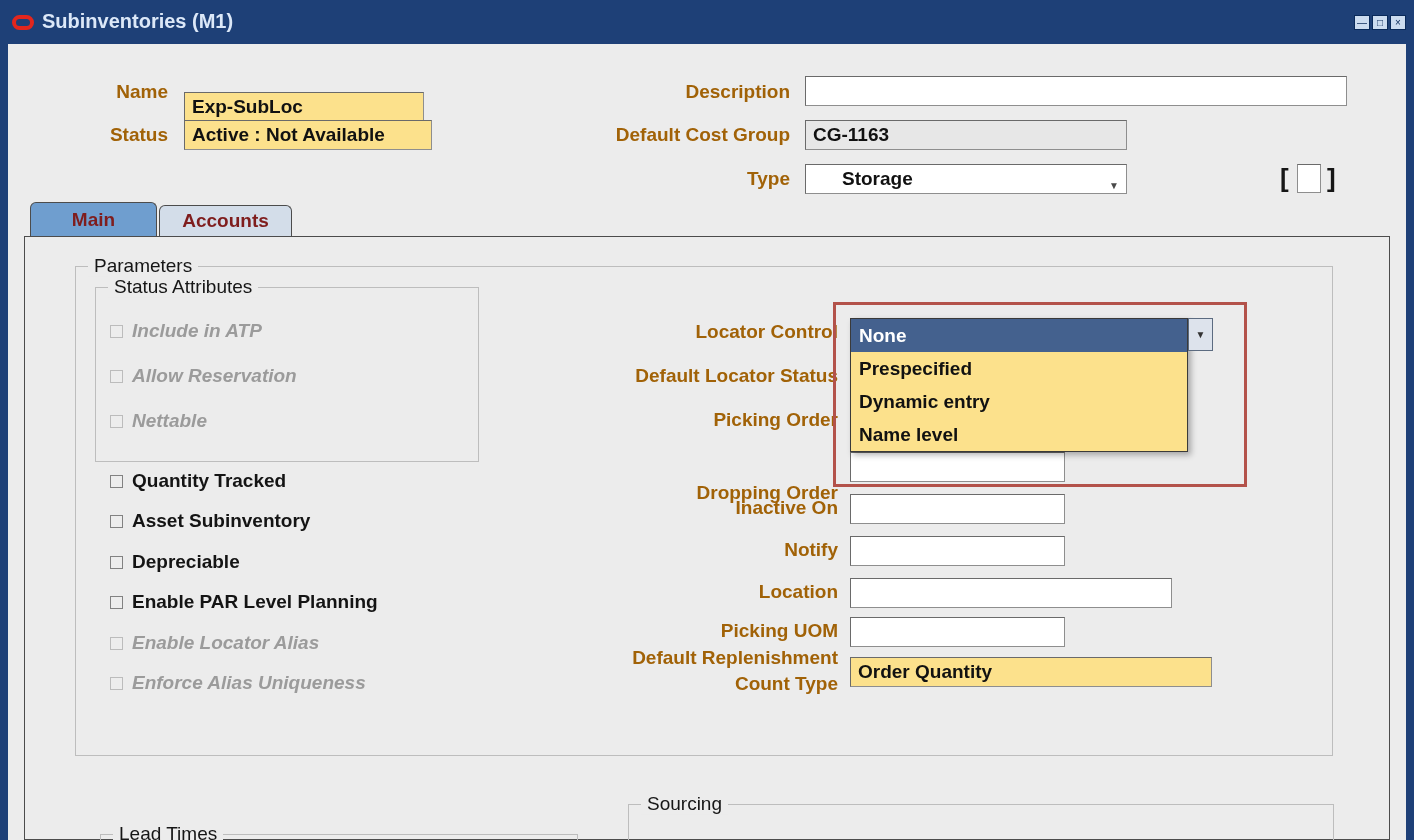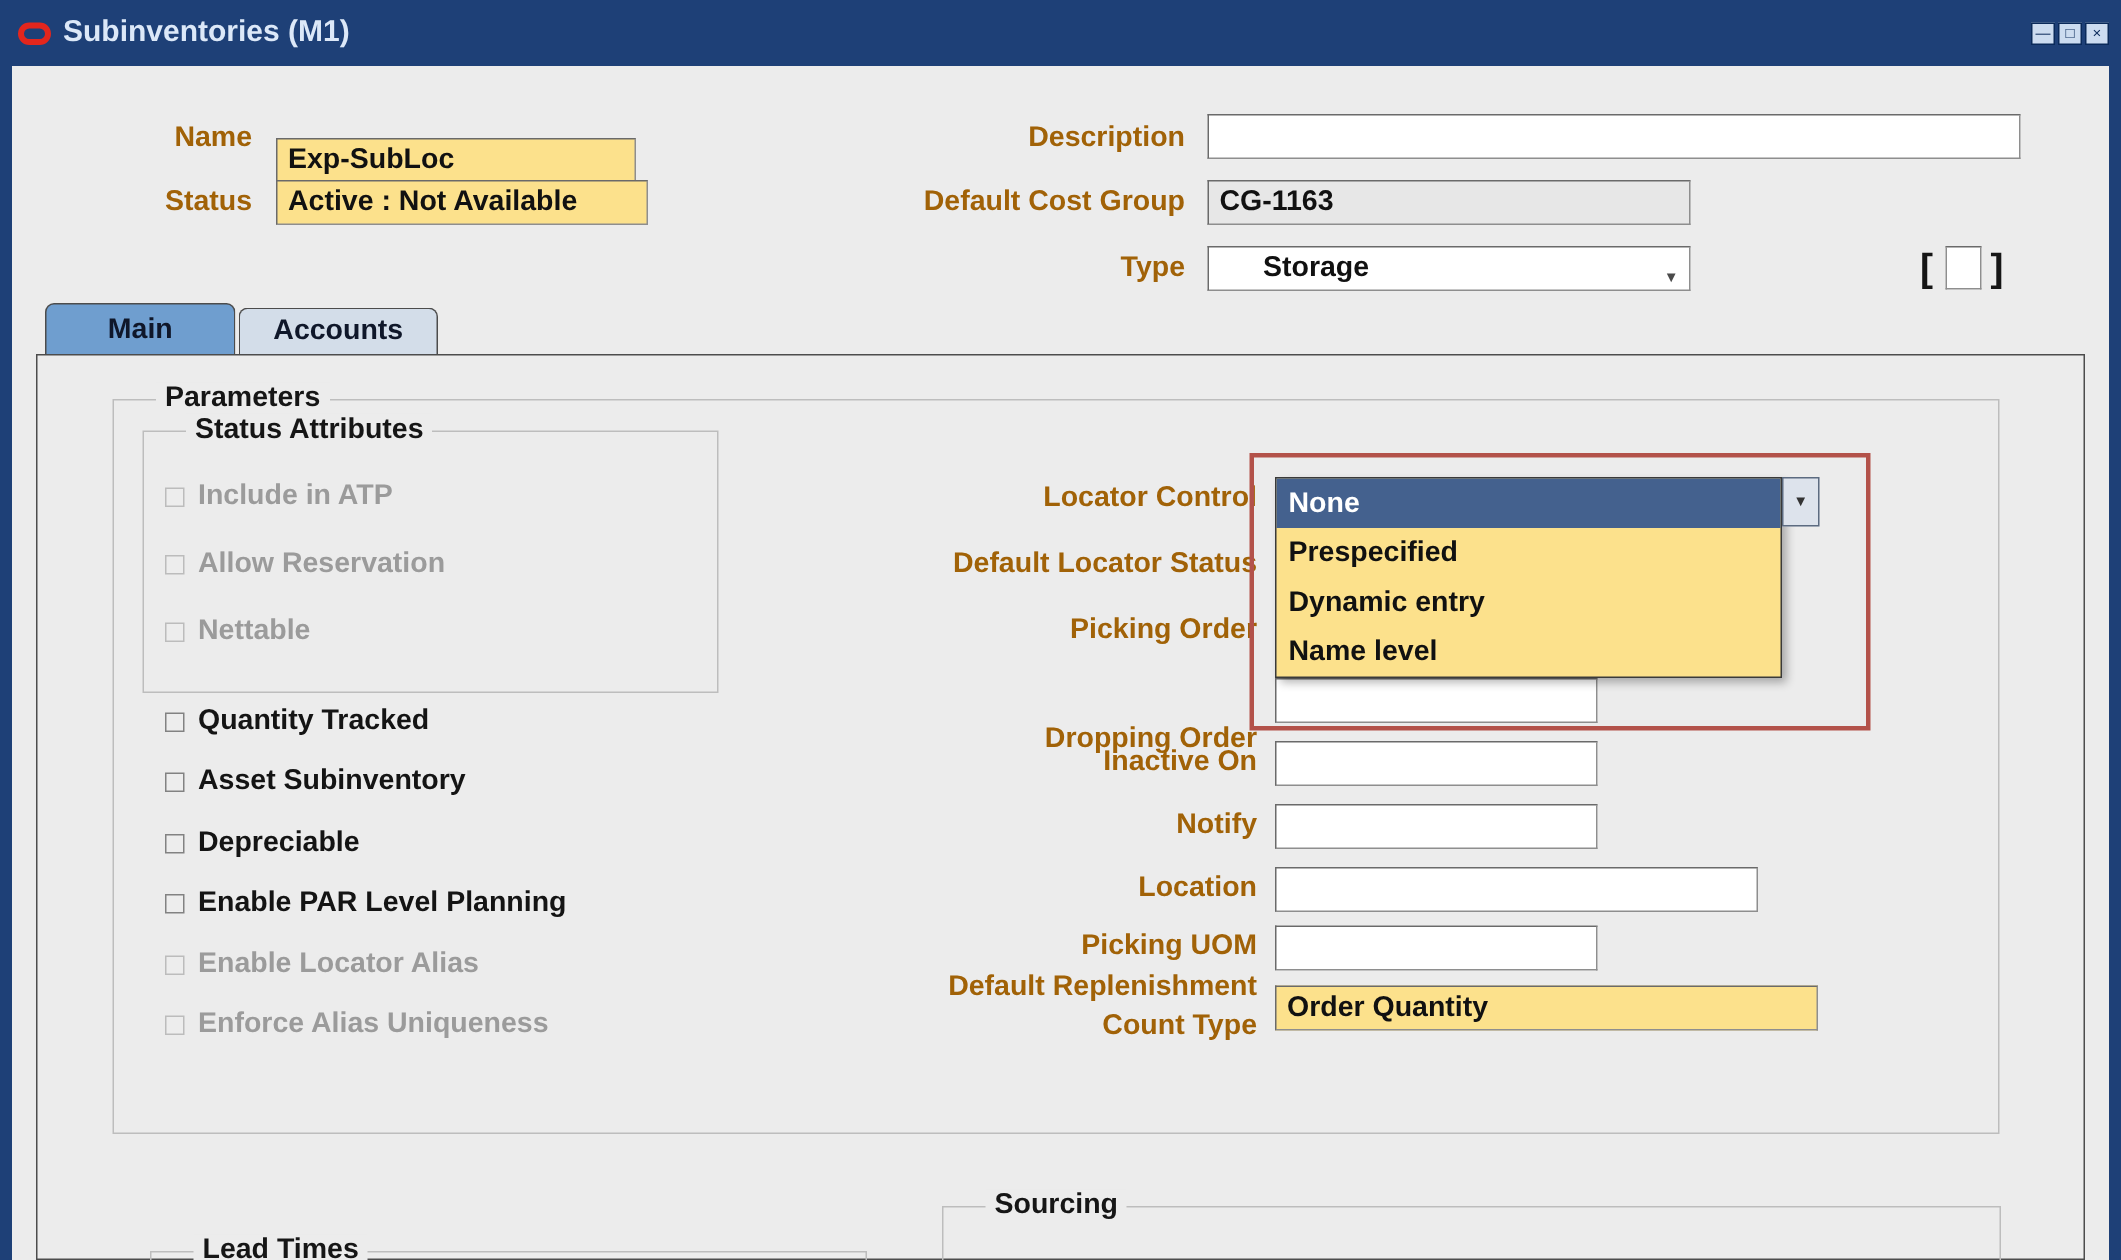--- a/index.html
+++ b/index.html
@@ -24,34 +24,34 @@
          border-left-color:#6a6a6a; font-size:19px; font-weight:600; color:#111; padding:2px 7px; line-height:24px; }
   .fld.req { background:#fce18c; }
   .fld.ro  { background:#e7e7e7; }
   .fld .drop-arrow { position:absolute; right:7px; top:9px; font-size:10px; color:#4a4a4a; }
 
   .bracket { position:absolute; font-size:26px; font-weight:600; color:#161616; line-height:30px; }
   .flexbox { position:absolute; left:1297px; top:164px; width:24px; height:29px; background:#fff;
              border:1px solid #8e8e8e; border-top-color:#6a6a6a; }
 
   .tab { position:absolute; border:1px solid #4c4c4c; border-bottom:none; border-radius:6px 6px 0 0;
-         display:flex; align-items:center; justify-content:center; font-size:19px; font-weight:700; color:#0f172a; z-index:2; }
+         display:flex; align-items:center; justify-content:center; font-size:19px; font-weight:700; color:#7f1d1d; z-index:2; }
   .tab.active { background:#6f9ecf; }
   .tab.inactive { background:#d3dde9;text-align:center; }
 
   .panel { position:absolute; left:24px; top:236px; width:1366px; height:604px; border:1px solid #4c4c4c; background:#ececec; }
 
   .grp { position:absolute; border:1px solid #bdbdbd; }
-  .grp-label { position:absolute; left:28px; top:0; transform:translateY(-55%); background:#ececec;
-               padding:0 6px; font-size:19px; font-weight:700; color:#161616; white-space:nowrap; }
+  .grp-label { position:absolute; left:12px; top:0; transform:translateY(-55%); background:#ececec;
+               padding:0 6px; font-size:19px; font-weight:400; color:#161616; white-space:nowrap; }
 
   .cb { position:absolute; display:flex; align-items:center; gap:9px; height:22px;
         font-size:19px; font-weight:700; color:#141414; }
   .cb .box { width:13px; height:13px; background:#ededed; border:1px solid #828282; flex:0 0 auto; }
-  .cb.disabled { color:#9b9b9b; }
+  .cb.disabled { color:#9b9b9b;font-style:italic; }
   .cb.disabled .box { border-color:#bcbcbc; }
 
   .ddlist { position:absolute; left:850px; top:318px; width:338px; background:#fce18c; border:1px solid #3a3a3a;
             box-shadow:3px 3px 6px rgba(0,0,0,.30); z-index:5; }
   .ddlist .opt { height:33px; line-height:33px; padding:0 8px; font-size:19px; font-weight:600; color:#111; }
   .ddlist .opt.selected { background:#44618e; color:#ffffff; }
 
   .ddbtn { position:absolute; left:1188px; top:318px; width:25px; height:33px; background:#dde3ec;
            border:1px solid #5c6b80; z-index:6; display:flex; align-items:center; justify-content:center;
            font-size:10px; color:#333; }

